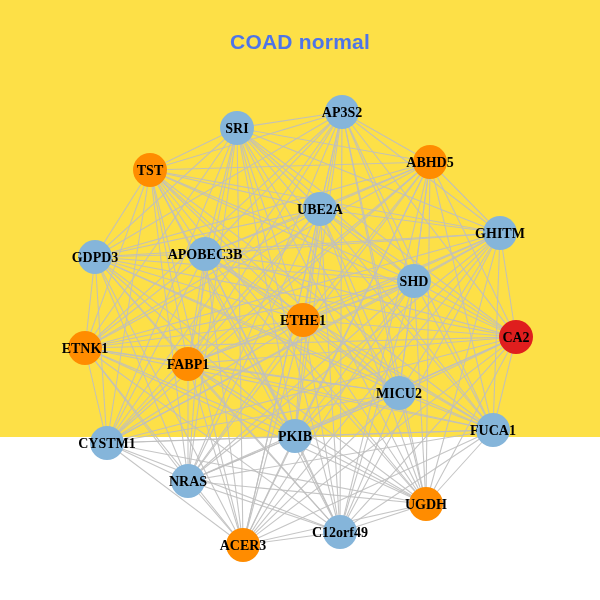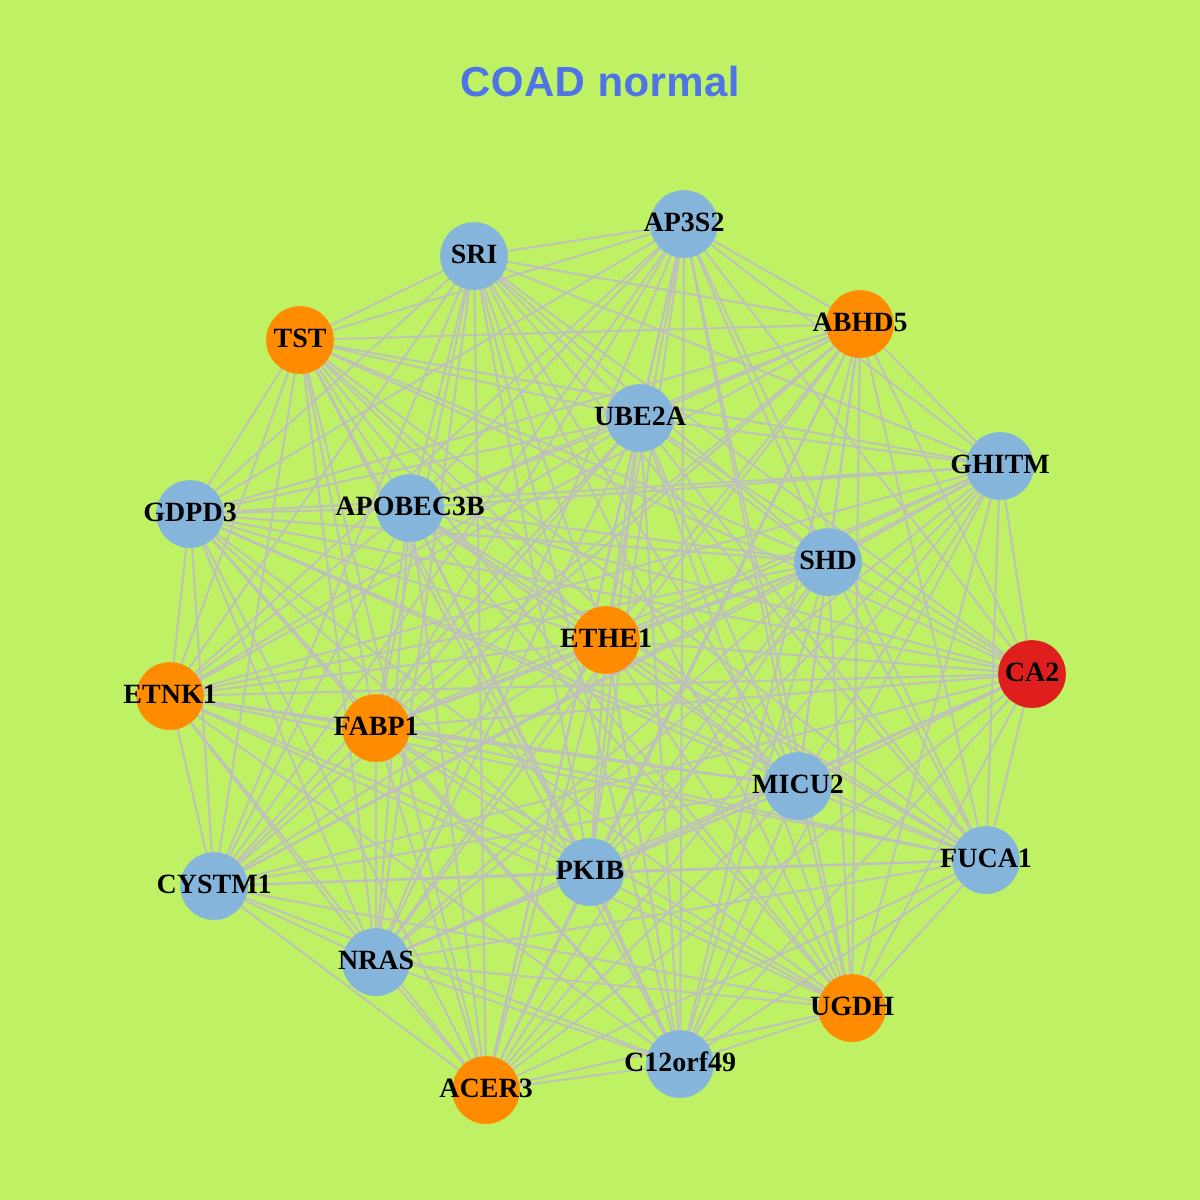--- a/index.html
+++ b/index.html
@@ -7,22 +7,22 @@
     padding: 0;
     background: #ffffff;
     width: 600px;
     height: 600px;
     overflow: hidden;
     font-family: "Liberation Sans", sans-serif;
   }
   .figure {
     position: relative;
     width: 600px;
-    height: 600px;
-    background: #bef264;
+    height: 437px;
+    background: #fde047;
   }
   .plot-title {
     position: absolute;
     top: 30px;
     left: 0;
     width: 600px;
     text-align: center;
     font-family: "Liberation Sans", sans-serif;
     font-weight: bold;
     font-size: 21px;

